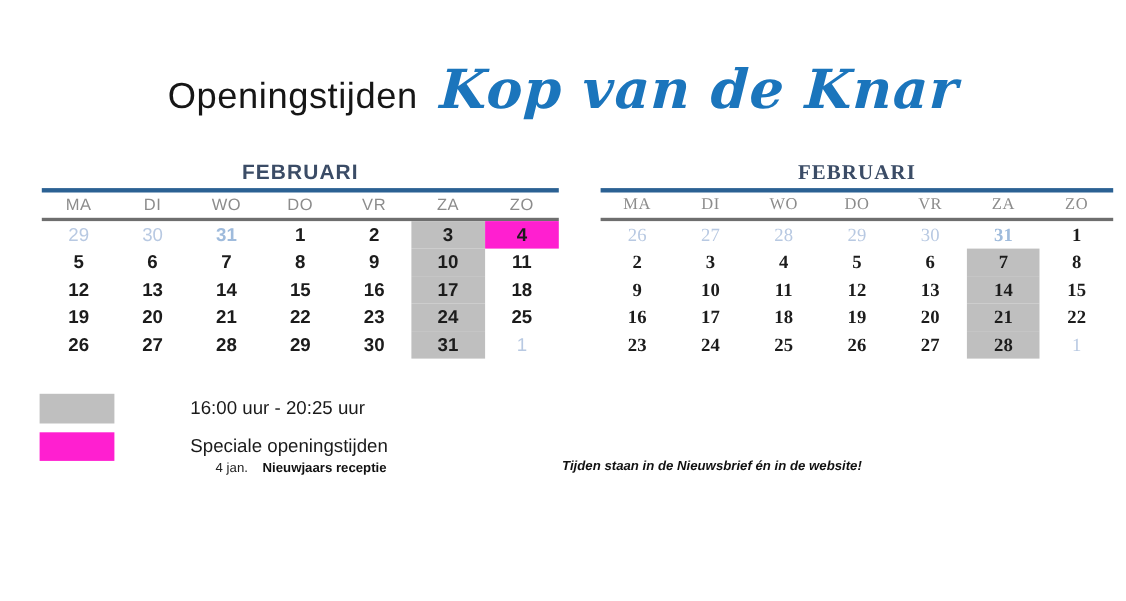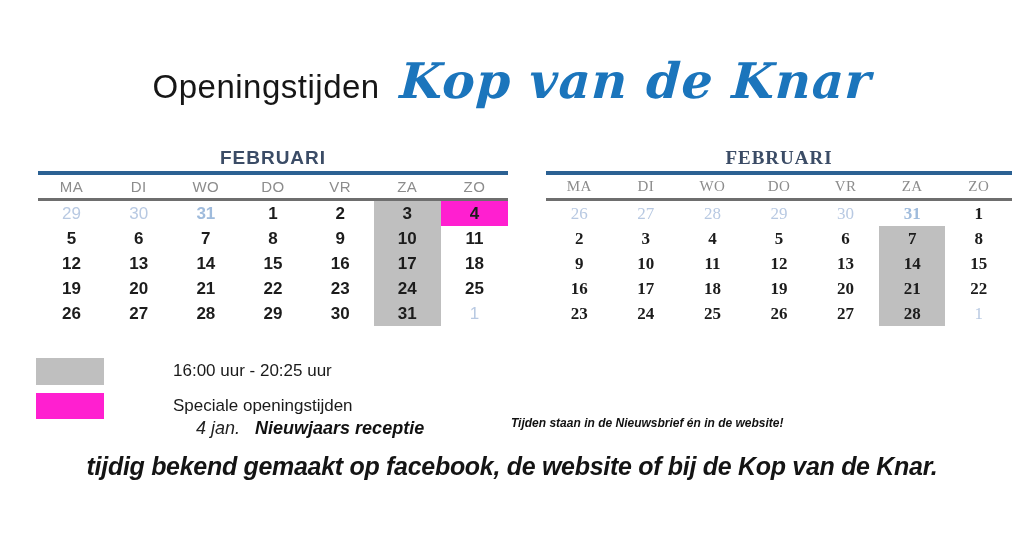--- a/index.html
+++ b/index.html
@@ -40,21 +40,21 @@
   .cal-cell.day.muted-bold{color:#9fbbdc;font-weight:700;}
   .cal-cell.day.bg-gray{background:#bfbfbf;}
   .cal-cell.day.bg-magenta{background:#ff1fd0;}
   
   .swatch{position:absolute;left:36px;width:68px;}
   .swatch-gray{top:358px;height:27px;background:#bfbfbf;}
   .swatch-magenta{top:393px;height:26px;background:#ff1fd0;}
   .legend-label{position:absolute;left:173px;font-size:17px;color:#1a1a1a;}
   .legend-label-1{top:361px;}
   .legend-label-2{top:396px;}
-  .legend-sub{position:absolute;left:196px;top:418px;font-size:18px;font-style:italic;}
+  .legend-sub{position:absolute;left:196px;top:418px;font-size:12px;}
   .legend-sub .sub-date{color:#222;}
   .legend-sub .sub-text{font-weight:700;margin-left:10px;color:#111;}
   .note{
     position:absolute;left:511px;top:416px;font-size:12px;
     font-weight:700;font-style:italic;color:#111;
   }
   
   .footer{
     position:absolute;left:0;right:0;top:450px;text-align:center;
     font-size:25px;font-weight:700;font-style:italic;color:#141414;
@@ -198,16 +198,15 @@
   <div class="legend-label legend-label-2">Speciale openingstijden</div>
 
   <div class="legend-sub">
     <span class="sub-date">4 jan.</span>
     <span class="sub-text">Nieuwjaars receptie</span>
   </div>
 
   <div class="note">Tijden staan in de Nieuwsbrief én in de website!</div>
 
   <div class="footer">
-    <div>tijdig bekend gemaakt op facebook, de website of bij de Kop van de Knar.</div>
   </div>
 
 </div>
 
 </body></html>

